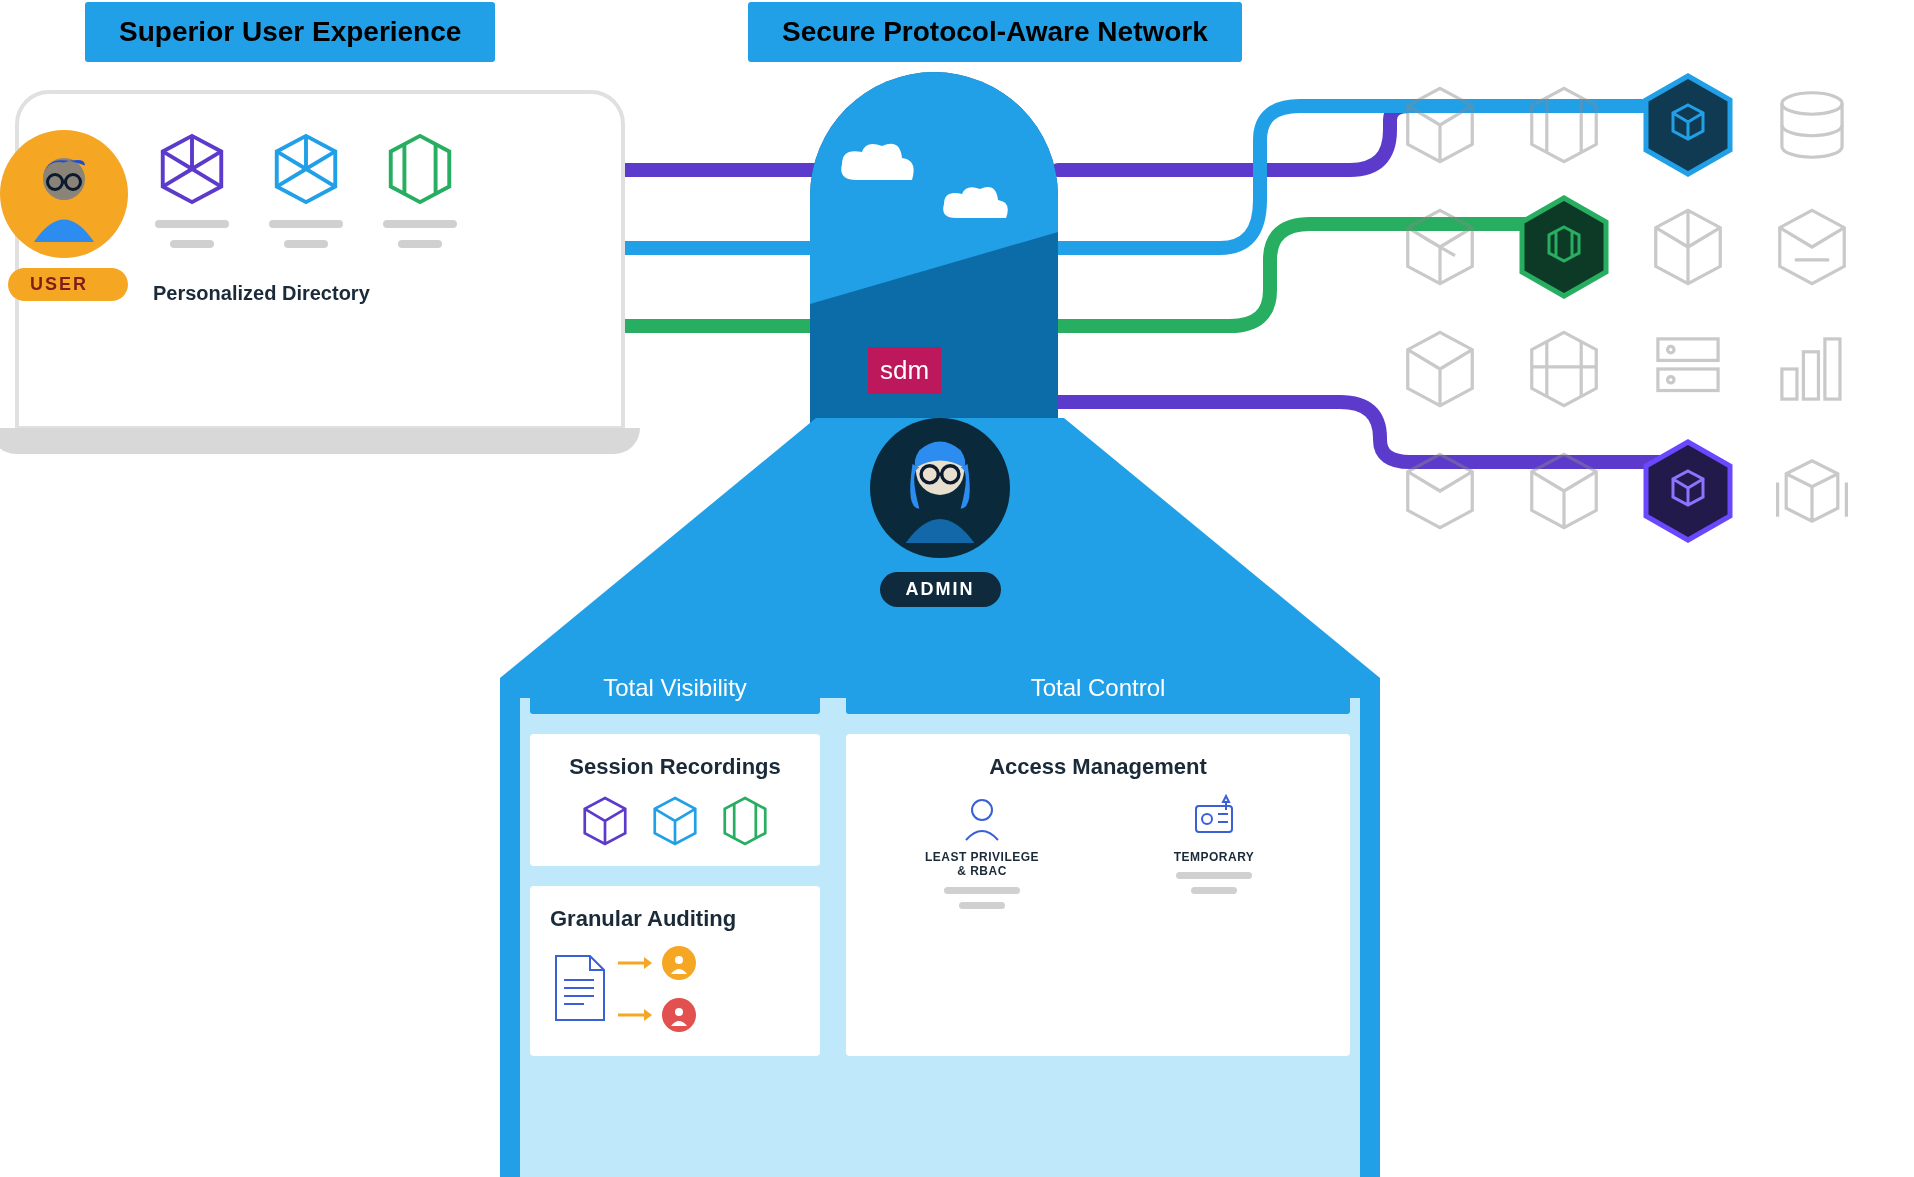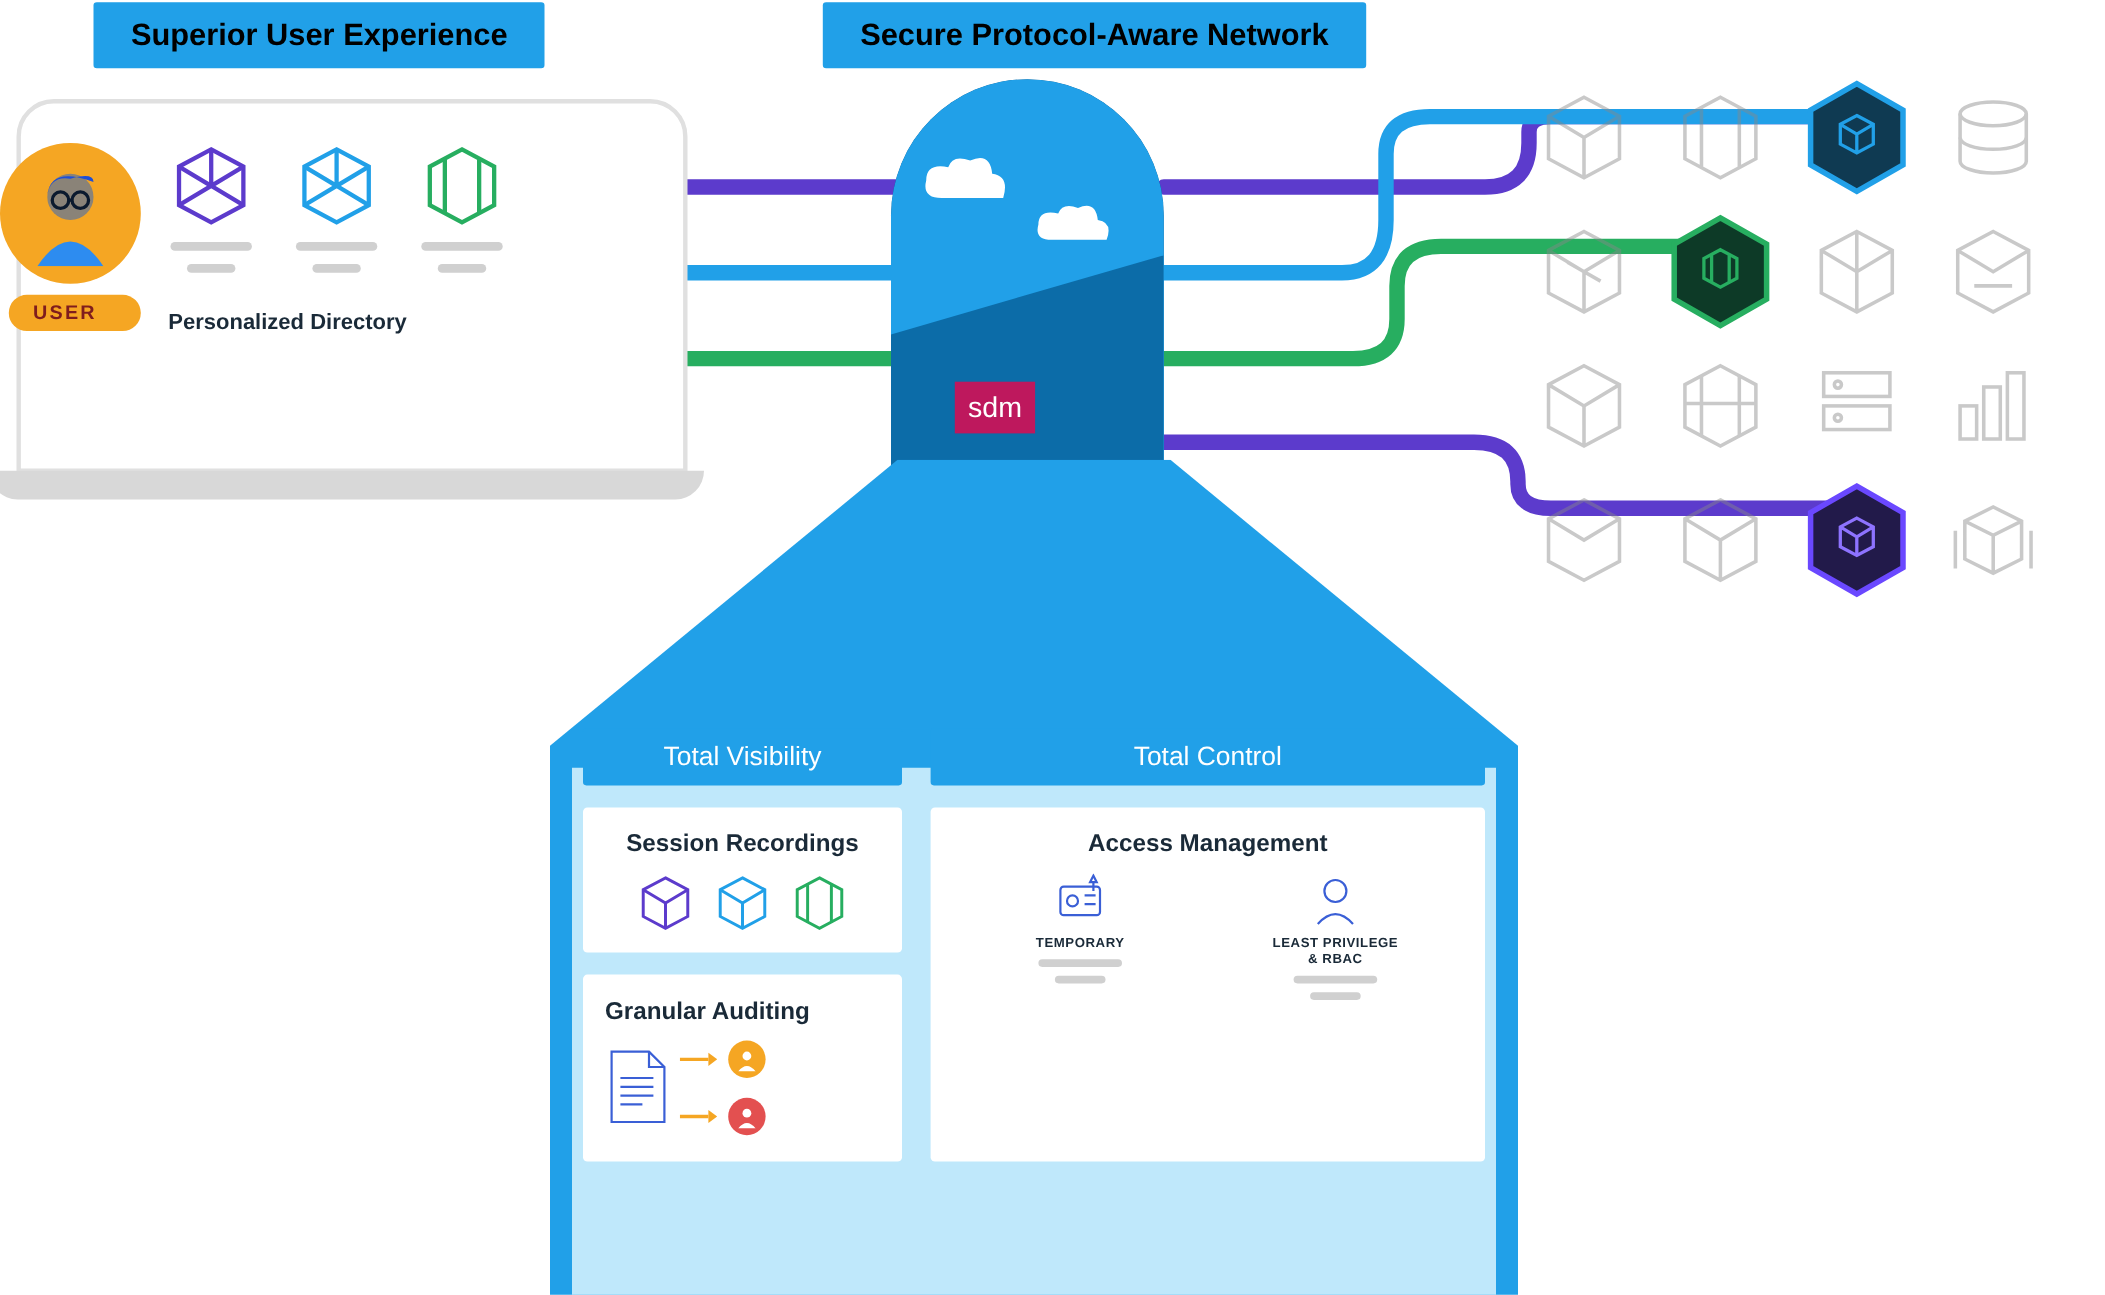--- a/index.html
+++ b/index.html
@@ -214,20 +214,34 @@
   <div class="ground"></div>
   <div class="sdm">sdm</div>
 </div>
 
 <div class="abs beam-wrap">
   <div class="beam">
     <svg class="beam-shape" viewBox="0 0 880 760" preserveAspectRatio="none">
       <polygon points="316,0 564,0 880,260 880,760 0,760 0,260" fill="#21a0e8"></polygon>
       <polygon points="20,280 860,280 860,760 20,760" fill="#bfe8fb"></polygon>
     </svg>
+    <div class="admin-avatar">
+      <div class="admin-circle">
+        <svg viewBox="0 0 64 64">
+          <circle cx="32" cy="22" r="14" fill="#e9dfce"></circle>
+          <path d="M16 18 q-4 26 4 26 q-6 -22 0 -24 M48 18 q4 26 -4 26 q6 -22 0 -24" fill="#2d8cf0"></path>
+          <path d="M20 10 q12 -10 24 0 q4 6 2 10 q-14 -8 -28 0 q-2 -4 2 -10" fill="#2d8cf0"></path>
+          <circle cx="26" cy="24" r="5" fill="none" stroke="#0b1a2e" stroke-width="2"></circle>
+          <circle cx="38" cy="24" r="5" fill="none" stroke="#0b1a2e" stroke-width="2"></circle>
+          <line x1="31" y1="24" x2="33" y2="24" stroke="#0b1a2e" stroke-width="2"></line>
+          <path d="M12 64 Q32 36 52 64 Z" fill="#1268a8"></path>
+        </svg>
+      </div>
+      <div class="admin-badge">ADMIN</div>
+    </div>
 
     <div class="panel">
       <div class="panel-col left">
         <div class="sub-pill">Total Visibility</div>
         <div class="card">
           <h3>Session Recordings</h3>
           <div class="cubes">
             <svg class="cube-icon small" viewBox="0 0 40 40">
                 <g fill="none" stroke="#5c3bcc" stroke-width="2">
                   <path d="M20 3 L35 11 L35 29 L20 37 L5 29 L5 11 Z"></path>
@@ -289,40 +303,40 @@
         </div>
       </div>
 
       <div class="panel-col right">
         <div class="sub-pill">Total Control</div>
         <div class="card" style="flex:1;">
           <h3>Access Management</h3>
           <div class="am">
             <div class="am-col">
               <svg viewBox="0 0 48 48" fill="none" stroke-width="2">
+                  <circle cx="24" cy="16" r="10"></circle>
+                  <path d="M8 46 Q24 28 40 46"></path>
+                </svg>
+              <div class="tag">LEAST PRIVILEGE &amp; RBAC</div>
+              <div class="bar"></div>
+                <div class="bar short"></div>
+            </div>
+            <div class="am-col">
+              <svg viewBox="0 0 48 48" fill="none" stroke-width="2">
                   <rect x="6" y="12" width="36" height="26" rx="3"></rect>
                   <circle cx="17" cy="25" r="5"></circle>
                   <line x1="28" y1="20" x2="38" y2="20"></line>
                   <line x1="28" y1="28" x2="38" y2="28"></line>
                   <line x1="36" y1="8" x2="36" y2="16"></line>
                   <polygon points="33,8 39,8 36,2"></polygon>
                 </svg>
               <div class="tag">TEMPORARY</div>
               <div class="bar"></div>
                 <div class="bar short"></div>
             </div>
-            <div class="am-col">
-              <svg viewBox="0 0 48 48" fill="none" stroke-width="2">
-                  <circle cx="24" cy="16" r="10"></circle>
-                  <path d="M8 46 Q24 28 40 46"></path>
-                </svg>
-              <div class="tag">LEAST PRIVILEGE &amp; RBAC</div>
-              <div class="bar"></div>
-                <div class="bar short"></div>
-            </div>
           </div>
         </div>
       </div>
     </div>
   </div>
 </div>
 
 <div class="abs res-grid">
 
   <div class="cell">

